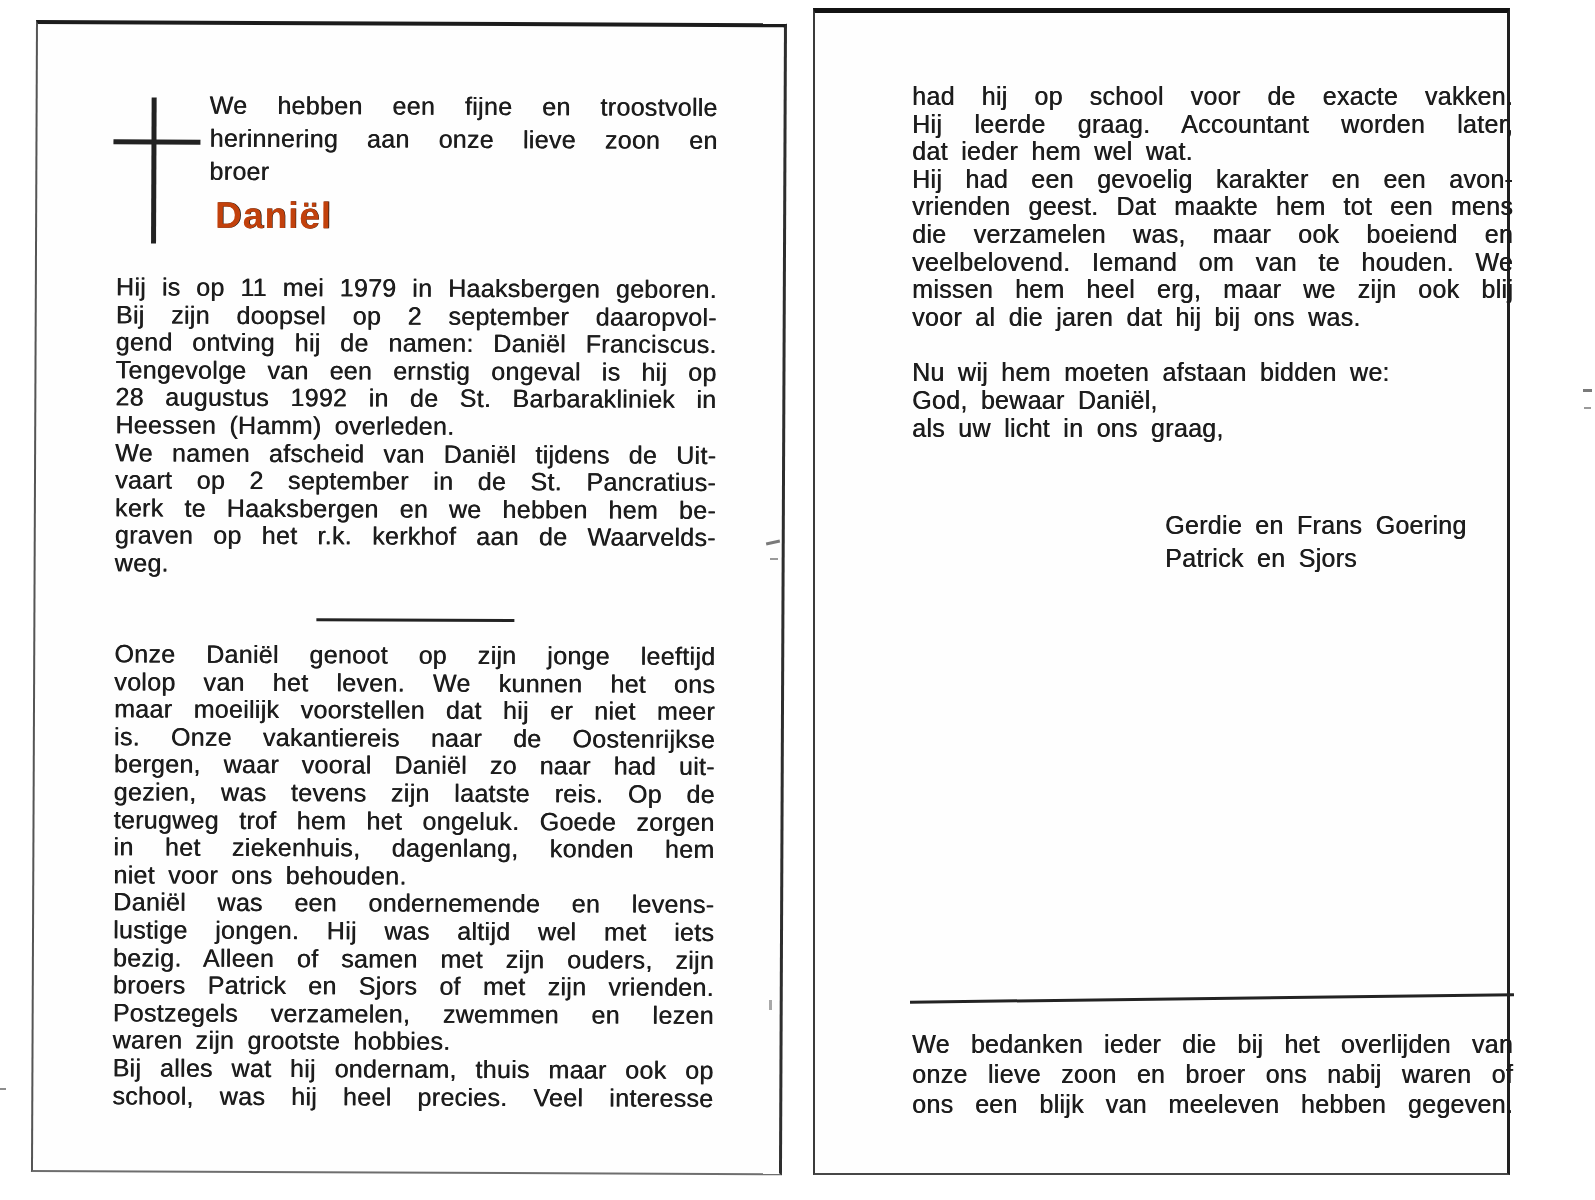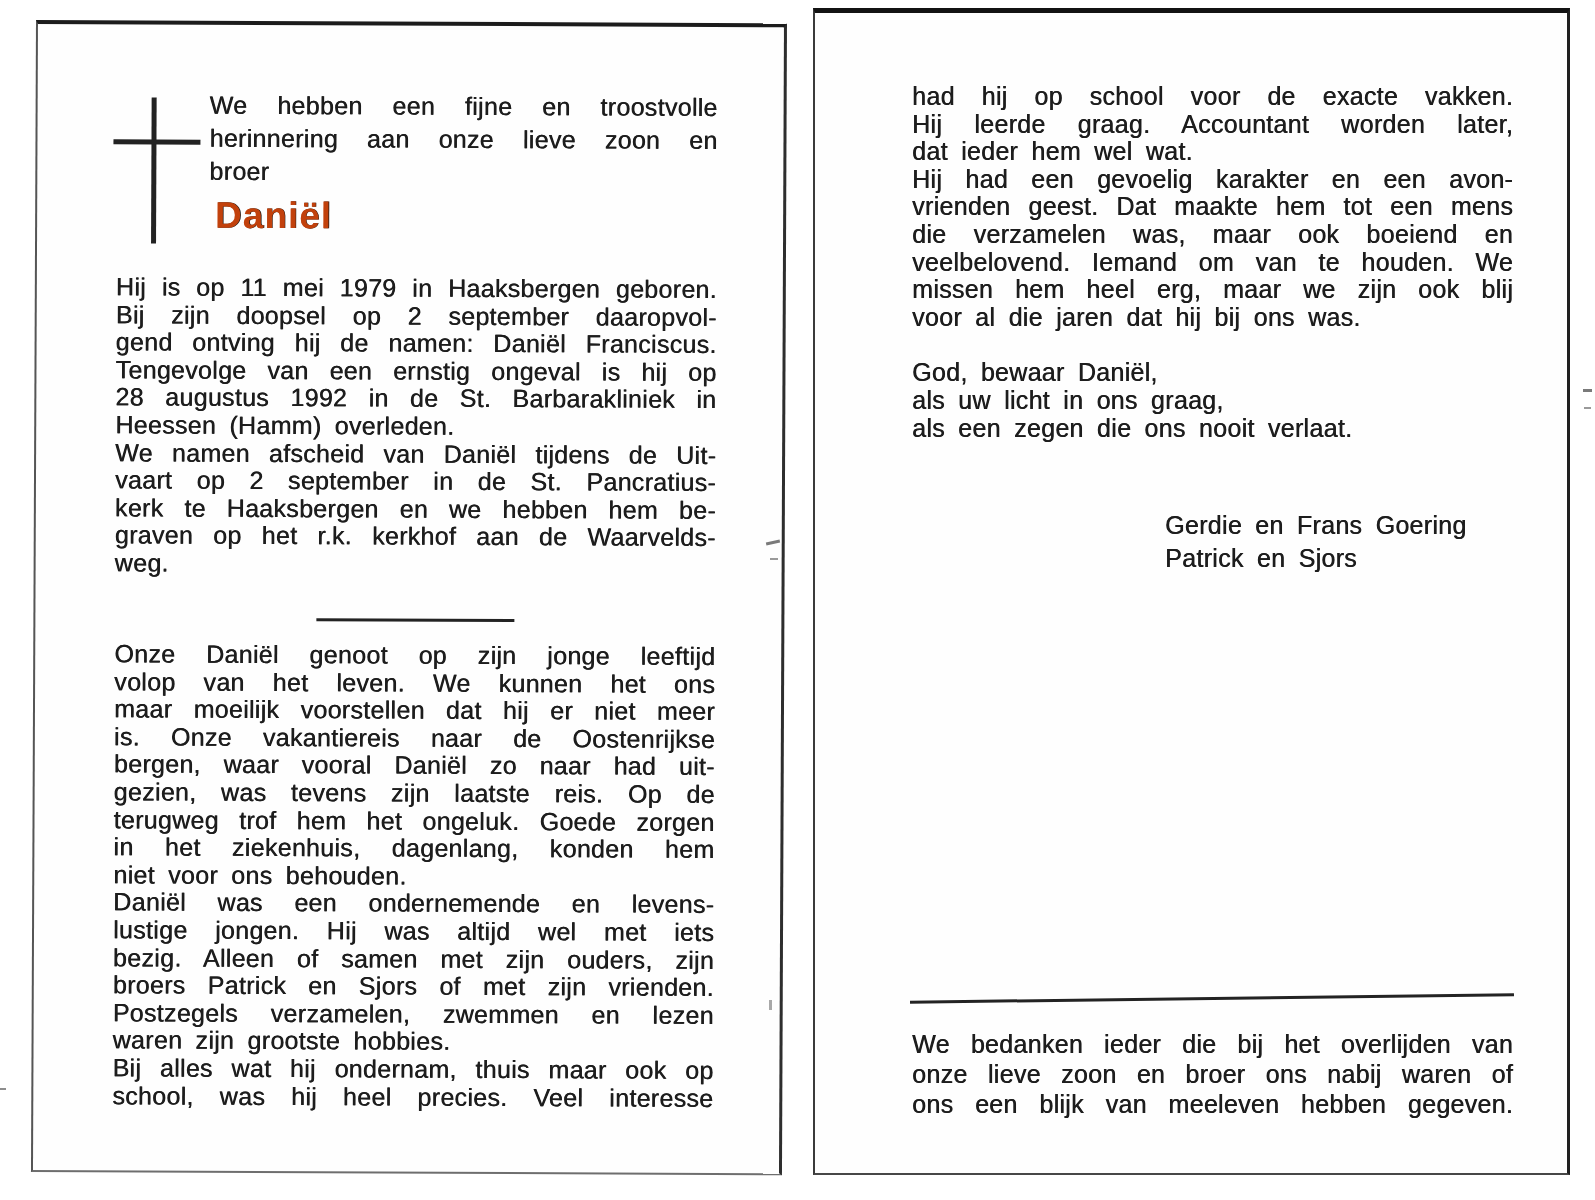--- a/index.html
+++ b/index.html
@@ -20,21 +20,21 @@
   .card-left {
     left: 36px; top: 20px; width: 751px; height: 1152px;
     border-top: 4px solid #1c1c1c;
     border-right: 3px solid #2e2e2e;
     border-left: 2px solid #555555;
     border-bottom: 2px solid #6e6e6e;
     transform: rotate(0.25deg);
     transform-origin: top left;
   }
   .card-right {
-    left: 813px; top: 8px; width: 757px; height: 1167px;
+    left: 813px; top: 8px; width: 697px; height: 1167px;
     border-top: 5px solid #131313;
     border-left: 2px solid #3a3a3a;
     border-right: 3px solid #202020;
     border-bottom: 2px solid #474747;
   }
 
   .block { position: absolute; }
 
   
   .para, .intro, .prayer, .signature {
@@ -138,23 +138,23 @@
         <div class="tline">dat ieder hem wel wat.</div>
         <div class="tline just">Hij had een gevoelig karakter en een avon-</div>
         <div class="tline just">vrienden geest. Dat maakte hem tot een mens</div>
         <div class="tline just">die verzamelen was, maar ook boeiend en</div>
         <div class="tline just">veelbelovend. Iemand om van te houden. We</div>
         <div class="tline just">missen hem heel erg, maar we zijn ook blij</div>
         <div class="tline">voor al die jaren dat hij bij ons was.</div>
       </div>
 
     <div class="block prayer" style="left:97px; top:345px; width:601px;">
+        <div class="tline">Nu wij hem moeten afstaan bidden we:</div>
         <div class="tline">God, bewaar Daniël,</div>
         <div class="tline">als uw licht in ons graag,</div>
-        <div class="tline">als een zegen die ons nooit verlaat.</div>
       </div>
 
     <div class="block signature" style="left:350px; top:496px; width:360px;">
         <div class="tline">Gerdie en Frans Goering</div>
         <div class="tline">Patrick en Sjors</div>
       </div>
 
     <div class="divider divider-right"></div>
 
     <div class="block para thanks" style="left:97px; top:1016px; width:601px;">

